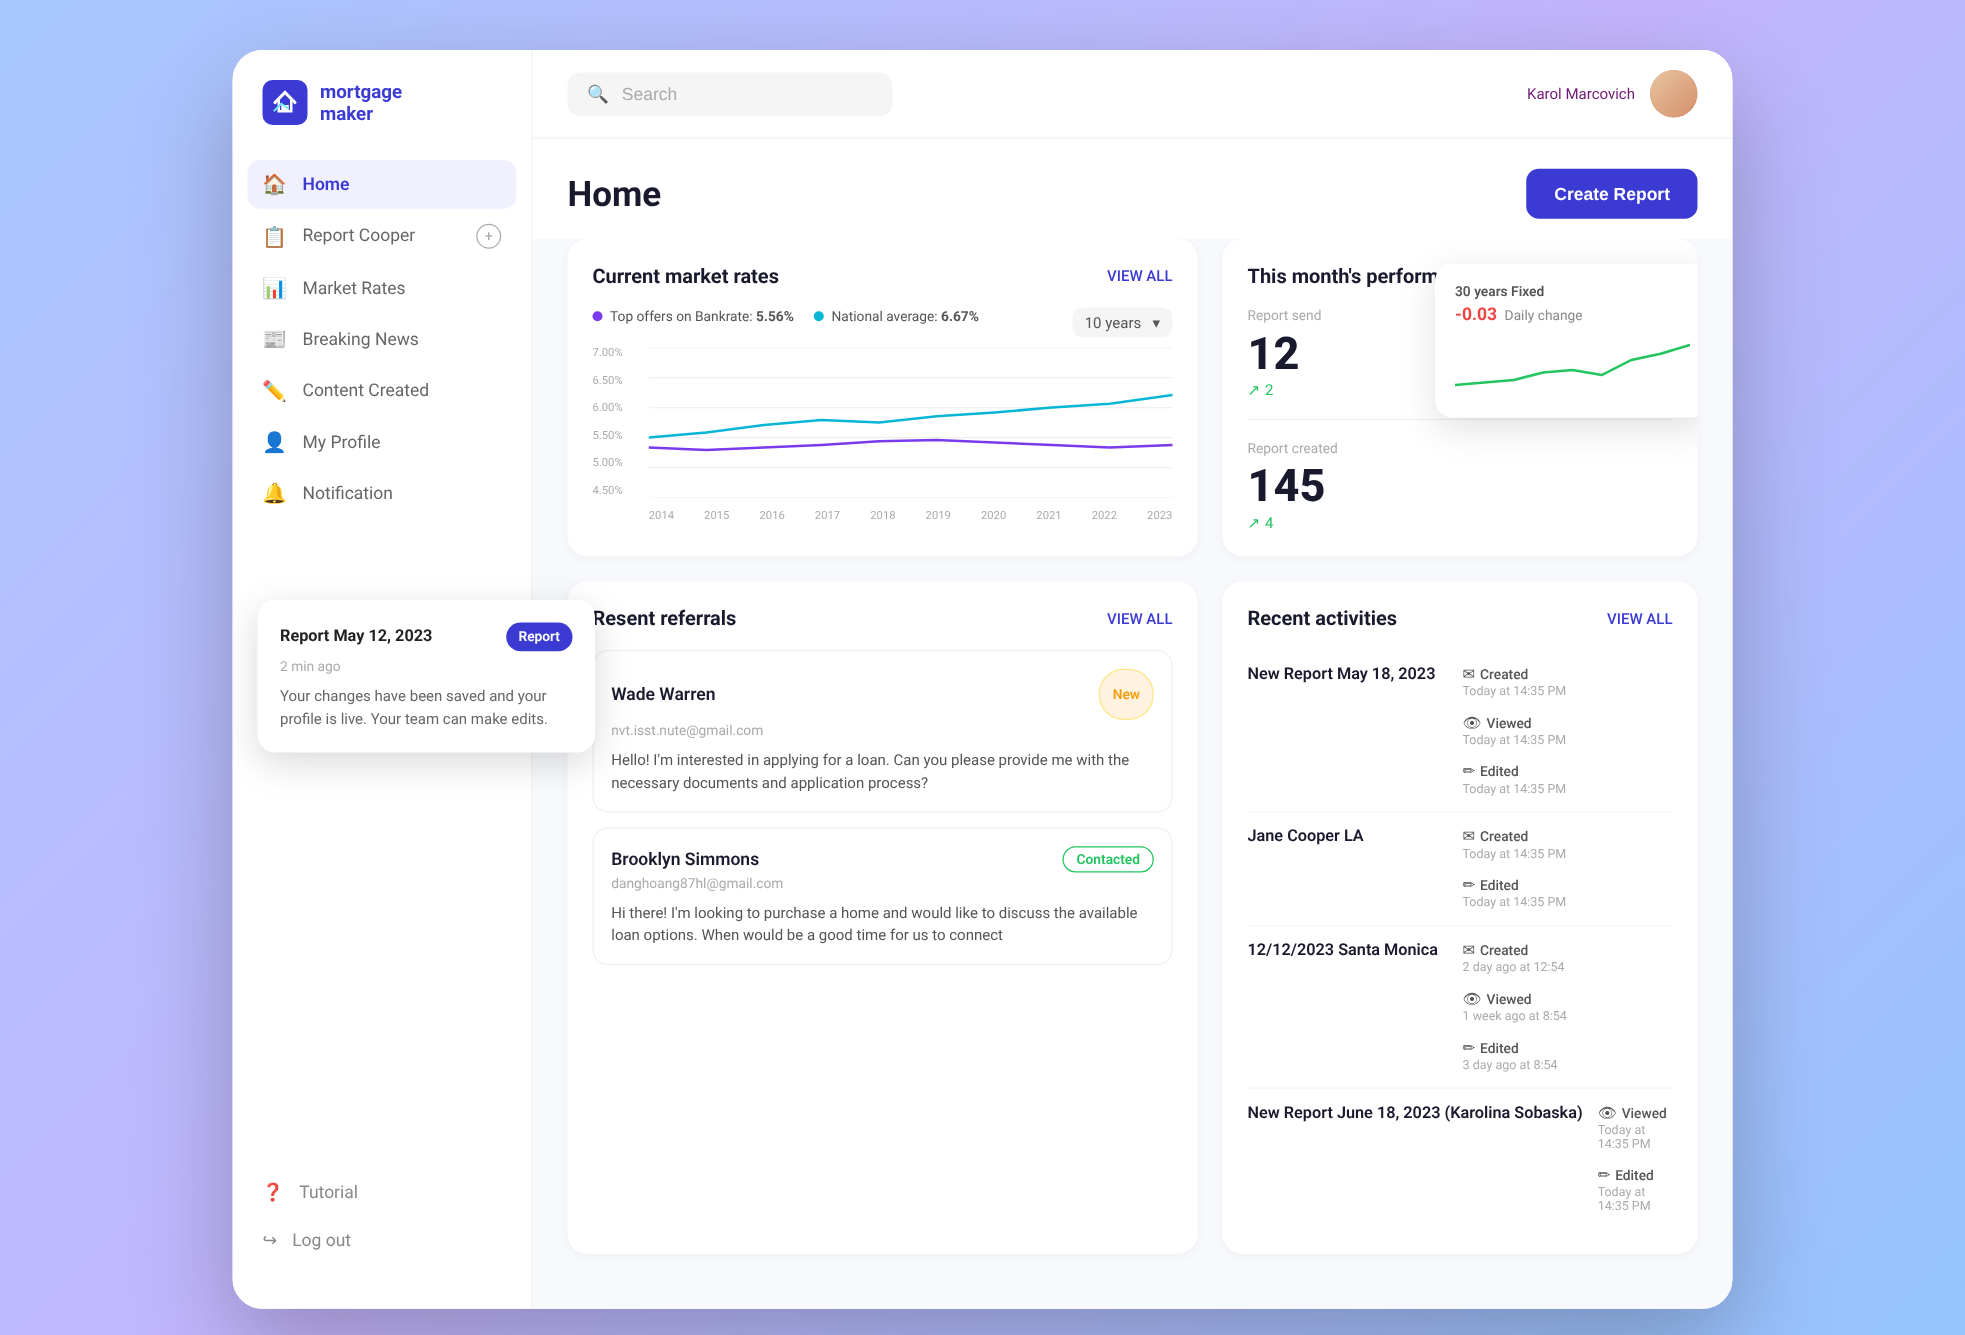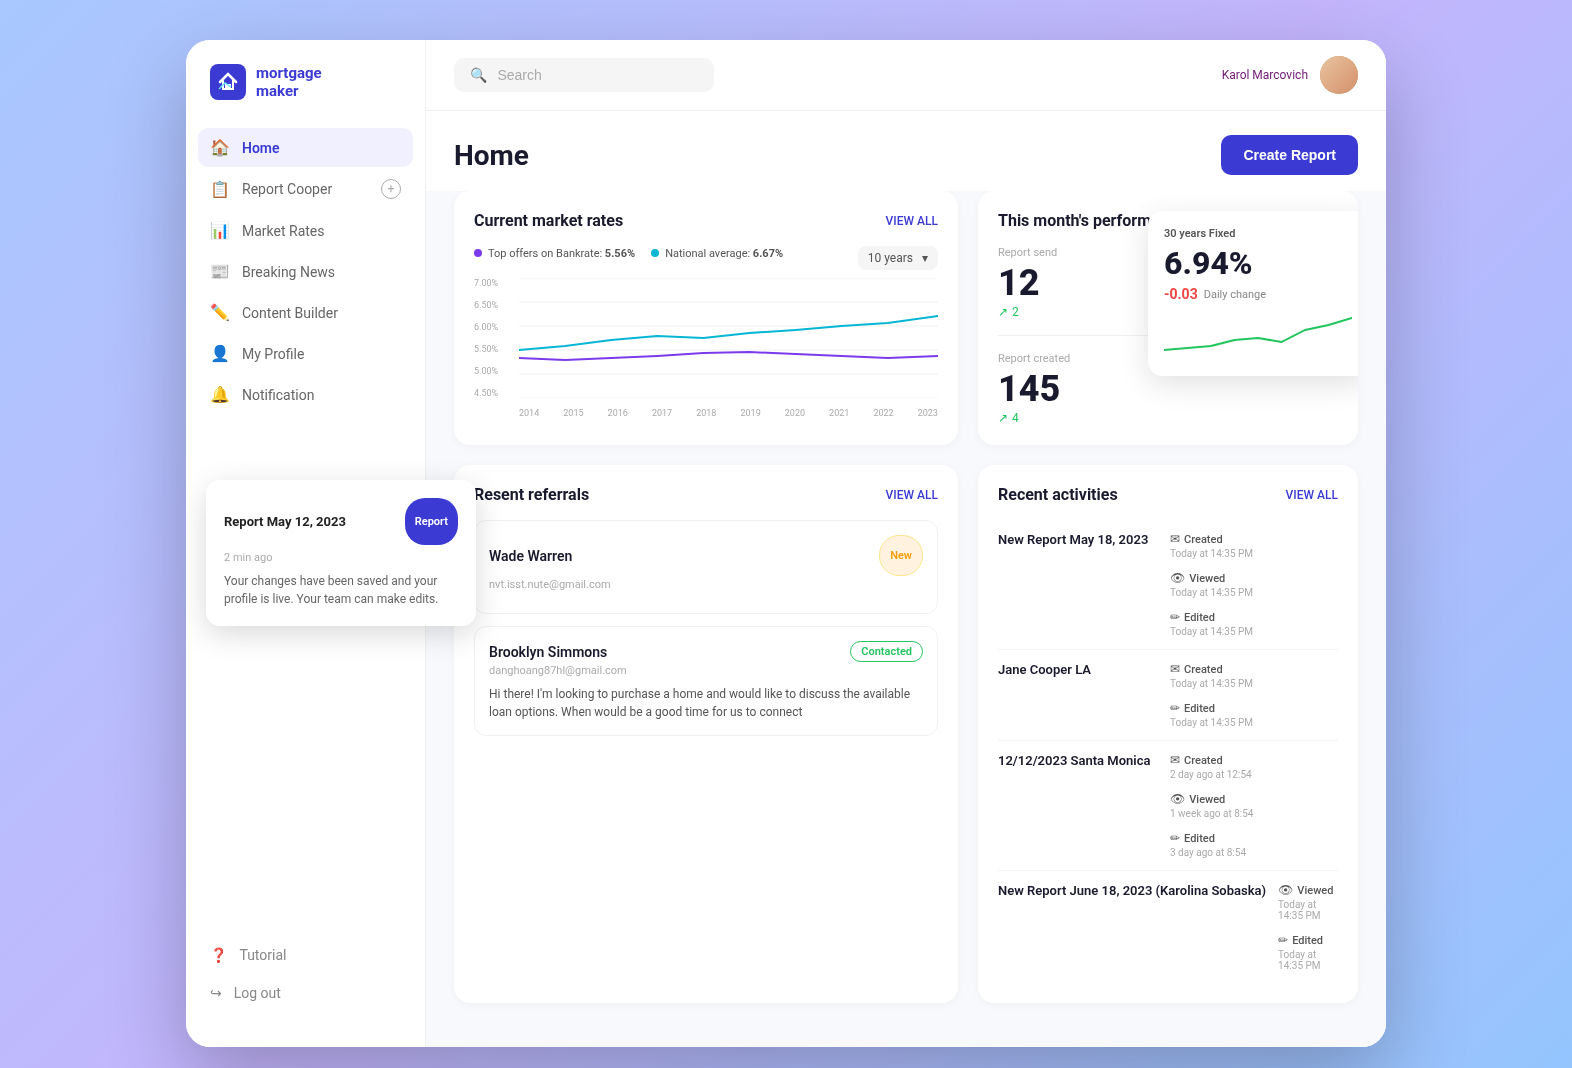--- a/index.html
+++ b/index.html
@@ -126,21 +126,21 @@
       align-items: center;
       justify-content: space-between;
       margin-bottom: 6px;
     }
     .notif-title { font-size: 13px; font-weight: 700; color: #222; }
     .notif-badge {
       background: #3b3bd4;
       color: white;
       font-size: 11px;
       font-weight: 600;
-      padding: 17px 10px;
+      padding: 5px 10px;
       border-radius: 20px;
     }
     .notif-time { font-size: 11px; color: #aaa; margin-bottom: 8px; }
     .notif-body { font-size: 12px; color: #666; line-height: 1.5; }
     
     .main-content {
       flex: 1;
       display: flex;
       flex-direction: column;
       background: #f8f9fc;
@@ -450,21 +450,21 @@
       <div class="nav-item">
         <span class="nav-icon">📊</span>
         <span>Market Rates</span>
       </div>
       <div class="nav-item">
         <span class="nav-icon">📰</span>
         <span>Breaking News</span>
       </div>
       <div class="nav-item">
         <span class="nav-icon">✏️</span>
-        <span>Content Builder</span>
+        <span>Content Created</span>
       </div>
       <div class="nav-item">
         <span class="nav-icon">👤</span>
         <span>My Profile</span>
       </div>
       <div class="nav-item">
         <span class="nav-icon">🔔</span>
         <span>Notification</span>
       </div>
     </nav>
@@ -598,21 +598,20 @@
           <div class="perf-metric">
             <div class="perf-label">Report created</div>
             <div class="perf-value">145</div>
             <div class="perf-change change-up">
               <span>↗</span> 4
             </div>
           </div>
 
           <div class="rate-card">
             <div class="rate-label">30 years Fixed</div>
-            <div class="rate-value">6.94%</div>
             <div class="rate-change">
               <span class="rate-change-val">-0.03</span>
               <span class="rate-change-label">Daily change</span>
             </div>
             <div class="mini-chart">
               <svg width="100%" height="50" viewBox="0 0 160 50" preserveAspectRatio="none">
                 <polyline points="0,40 20,38 40,36 60,30 80,28 100,32 120,20 140,15 160,8" fill="none" stroke="#22c55e" stroke-width="2" stroke-linecap="round" stroke-linejoin="round"></polyline>
               </svg>
             </div>
           </div>
@@ -626,20 +625,21 @@
             <span class="card-title">Resent referrals</span>
             <span class="view-all">VIEW ALL</span>
           </div>
 
           <div class="referral-item">
             <div class="referral-header">
               <span class="referral-name">Wade Warren</span>
               <span class="badge-new">New</span>
             </div>
             <div class="referral-email">nvt.isst.nute@gmail.com</div>
+            <div class="referral-msg">Hello! I'm interested in applying for a loan. Can you please provide me with the necessary documents and application process?</div>
           </div>
 
           <div class="referral-item">
             <div class="referral-header">
               <span class="referral-name">Brooklyn Simmons</span>
               <span class="badge-contacted">Contacted</span>
             </div>
             <div class="referral-email">danghoang87hl@gmail.com</div>
             <div class="referral-msg">Hi there! I'm looking to purchase a home and would like to discuss the available loan options. When would be a good time for us to connect</div>
           </div>

